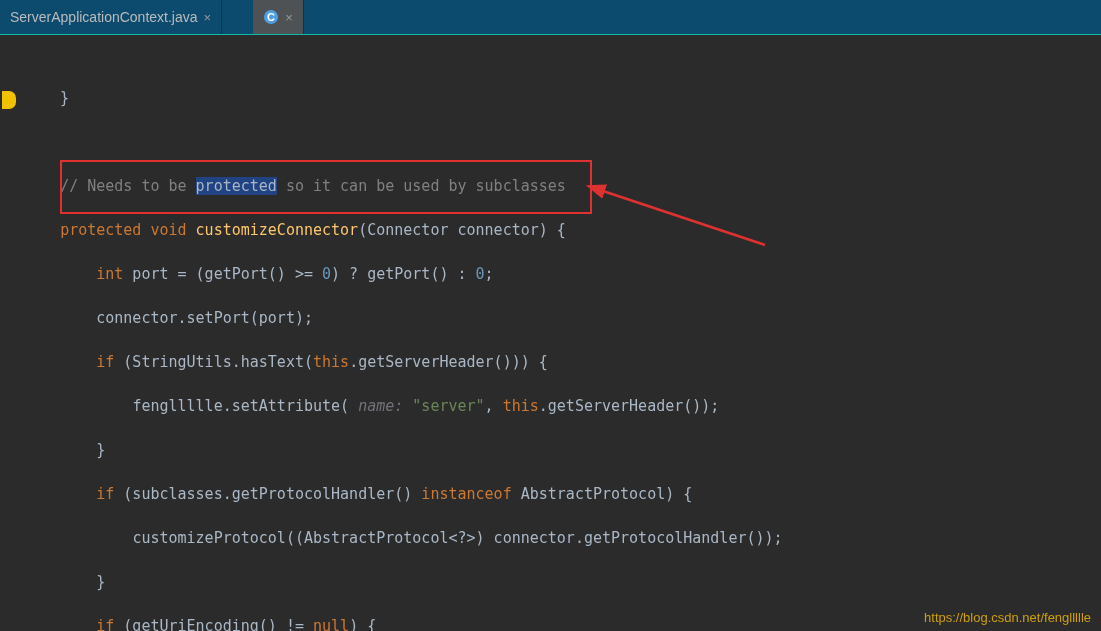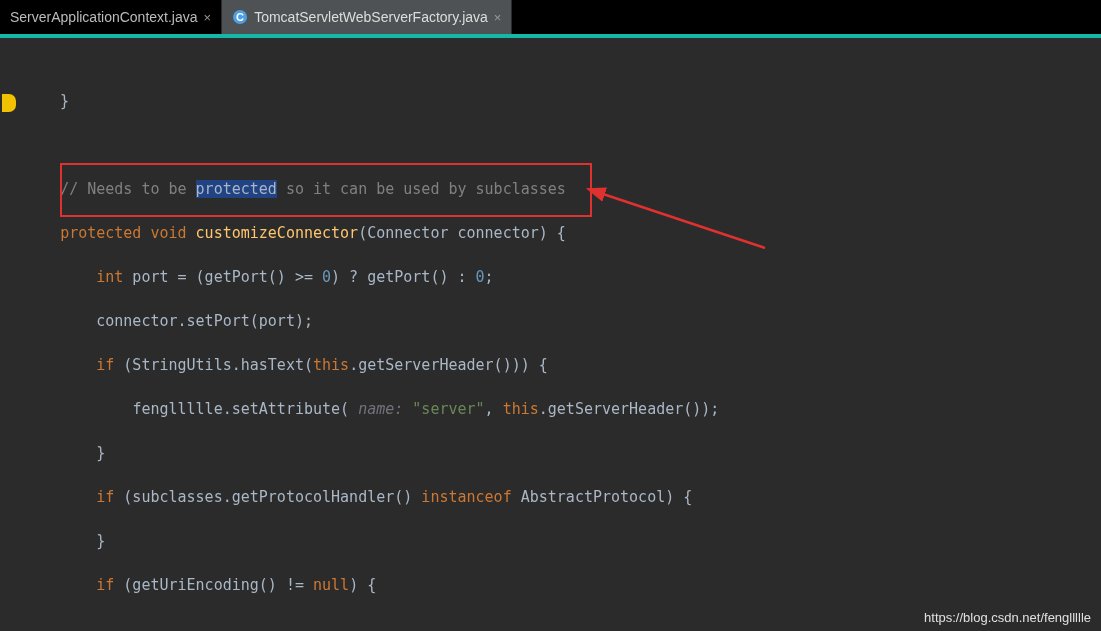--- a/index.html
+++ b/index.html
@@ -10,22 +10,23 @@
     background: #2b2b2b;
     font-family: "Consolas", "Menlo", "Monaco", monospace;
     font-size: 15px;
     color: #a9b7c6;
     overflow: hidden;
   }
   .tab-bar {
     display: flex;
     align-items: stretch;
     height: 34px;
-    background: #000000;
-    border-bottom: 4px solid #14b8a6;
+    background: #0c4a6e;
+    border-bottom: 1px solid #14b8a6;
+    gap: 31px;
   }
   .tab {
     display: flex;
     align-items: center;
     padding: 0 10px;
     color: #bbbbbb;
     font-family: "Segoe UI", Arial, sans-serif;
     font-size: 14px;
     gap: 6px;
     border-right: 1px solid #2b2b2b;
@@ -81,58 +82,58 @@
   .arrow {
     position: absolute;
     left: 585px;
     top: 140px;
     pointer-events: none;
   }
   .watermark {
     position: absolute;
     right: 10px;
     bottom: 6px;
-    color: #ffffff;
+    color: #eab308;
     font-family: "Segoe UI", Arial, sans-serif;
     font-size: 13px;
     opacity: 0.85;
   }
 </style>
 </head>
 <body>
 
 <div class="tab-bar">
   <div class="tab">
     <span>ServerApplicationContext.java</span>
     <span class="close-x">×</span>
   </div>
   <div class="tab active">
     <span class="file-icon">
       <svg viewBox="0 0 16 16">
           <circle cx="8" cy="8" r="7" fill="#4f9ee3"></circle>
           <text x="8" y="12" font-size="11" text-anchor="middle" fill="#fff" font-family="Arial" font-weight="bold">C</text>
         </svg>
     </span>
-    <span>TomcatServletWebServerFactory.java</span>
     <span class="close-x">×</span>
   </div>
 </div>
 
 <div class="editor">
   <div class="bulb"></div>
 <span style="display: block;">    }</span>
 <span style="display: block;"> </span>
 <span style="display: block;">    <span class="comment"><span>// Needs to be </span></span><span class="comment sel">protected</span><span class="comment"> so it can be used by subclasses</span></span>
 <span style="display: block;">    <span class="kw">protected</span> <span class="kw">void</span> <span class="method">customizeConnector</span><span>(Connector connector) {</span></span>
 <span style="display: block;">        <span class="kw">int</span><span> port = (getPort() &gt;= </span><span class="num">0</span><span>) ? getPort() : </span><span class="num">0</span><span>;</span></span>
 <span style="display: block;">        <span>connector.setPort(port);</span></span>
 <span style="display: block;">        <span class="kw">if</span><span> (StringUtils.</span><span class="static-italic">hasText</span><span>(</span><span class="kw">this</span><span>.getServerHeader())) {</span></span>
 <span style="display: block;">            <span>fengllllle.setAttribute( </span><span class="param">name:</span> <span class="str">"server"</span><span>, </span><span class="kw">this</span><span>.getServerHeader());</span></span>
 <span style="display: block;">        <span>}</span></span>
 <span style="display: block;">        <span class="kw">if</span><span> (subclasses.getProtocolHandler() </span><span class="kw">instanceof</span><span> AbstractProtocol) {</span></span>
+<span style="display: block;">            <span>customizeProtocol((AbstractProtocol&lt;?&gt;) connector.getProtocolHandler());</span></span>
 <span style="display: block;">        <span>}</span></span>
 <span style="display: block;">        <span class="kw">if</span><span> (getUriEncoding() != </span><span class="kw">null</span><span>) {</span></span>
 
 
 
 
 
 
 
 

